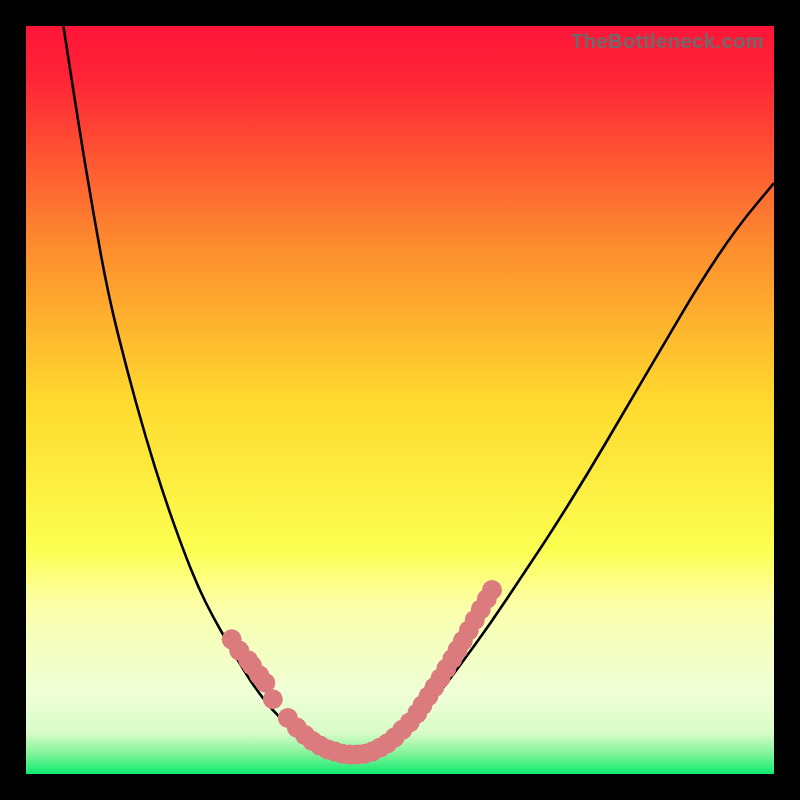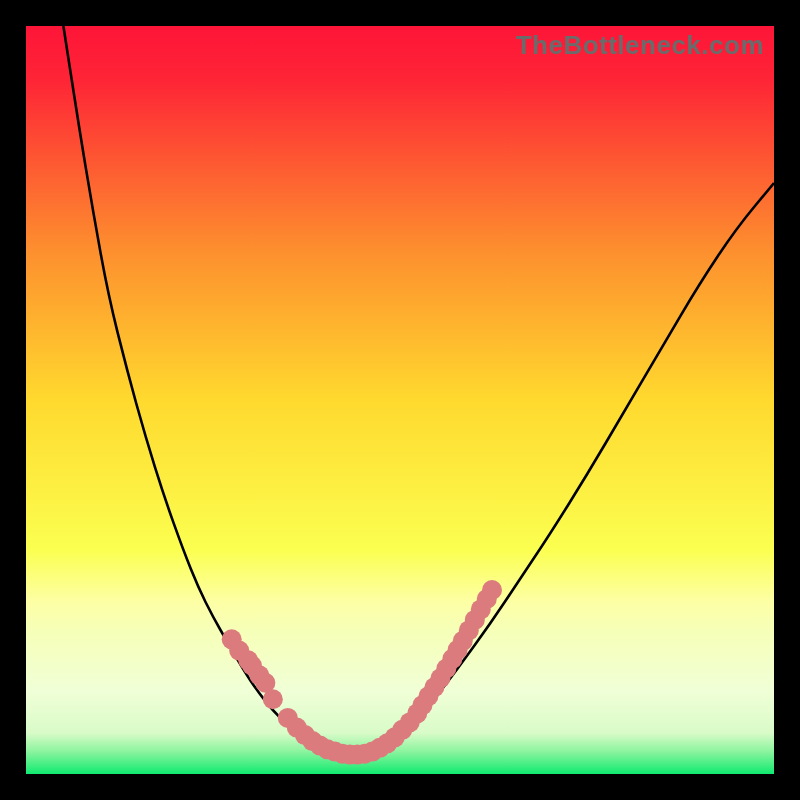--- a/index.html
+++ b/index.html
@@ -24,21 +24,21 @@
     top: 26px;
     width: 748px;
     height: 748px;
     overflow: hidden;
   }
   .watermark {
     position: absolute;
     top: 4px;
     right: 10px;
     font-family: Arial, Helvetica, sans-serif;
-    font-size: 26px;
+    font-size: 20px;
     font-weight: bold;
     color: #6b6b6b;
     letter-spacing: 0.5px;
   }
   svg.curve-layer, svg.dots-layer {
     position: absolute;
     left: 0;
     top: 0;
     width: 748px;
     height: 748px;

